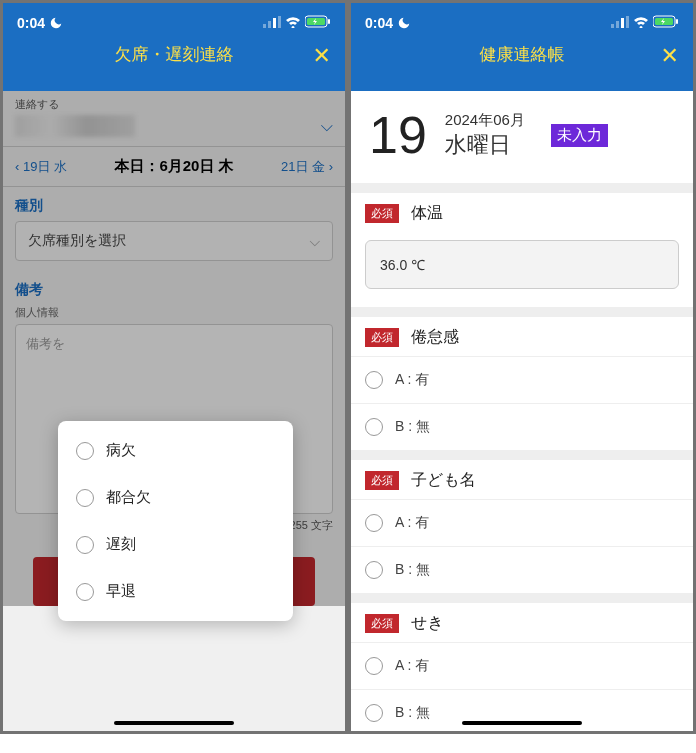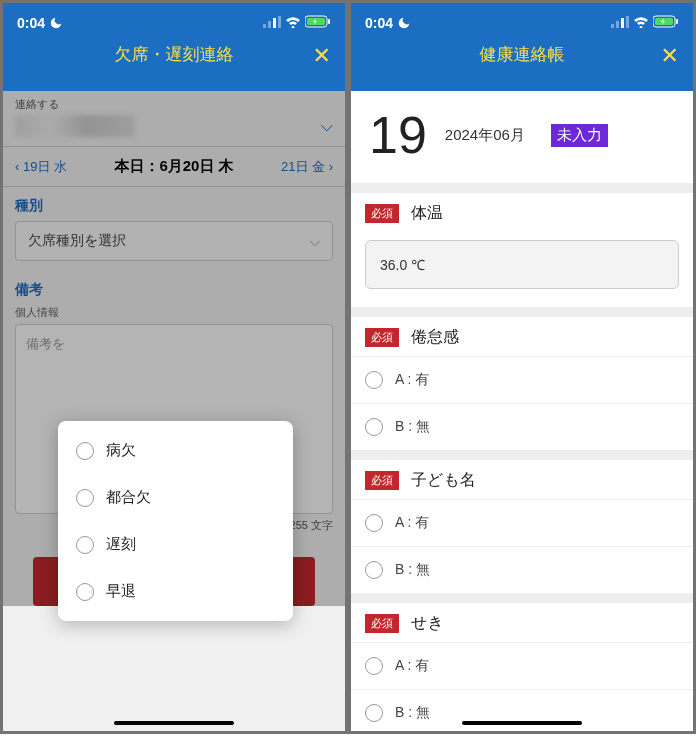--- a/index.html
+++ b/index.html
@@ -186,20 +186,21 @@
   </div>
   <div class="header">
     <span>健康連絡帳</span>
     <span class="close-btn">✕</span>
   </div>
 
   <div class="date-header">
     <div class="big-day">19</div>
     <div class="date-col">
       <span class="year-month">2024年06月</span>
+      <span class="weekday">水曜日</span>
     </div>
     <span class="status-tag">未入力</span>
   </div>
 
   <div class="q-section">
     <div class="q-title">
       <span class="req-badge">必須</span>
       <span>体温</span>
     </div>
     <div class="temp-box">36.0 ℃</div>

